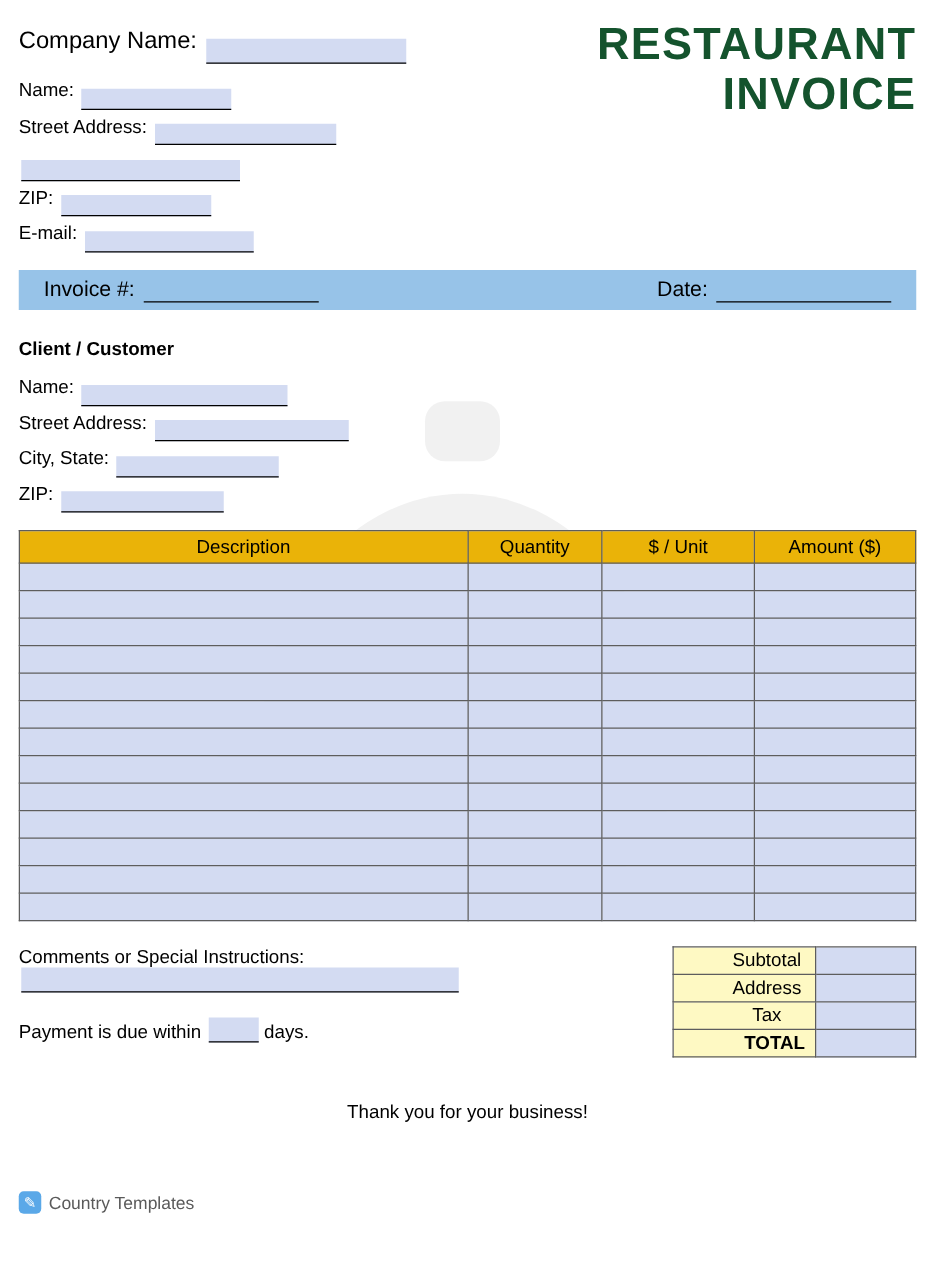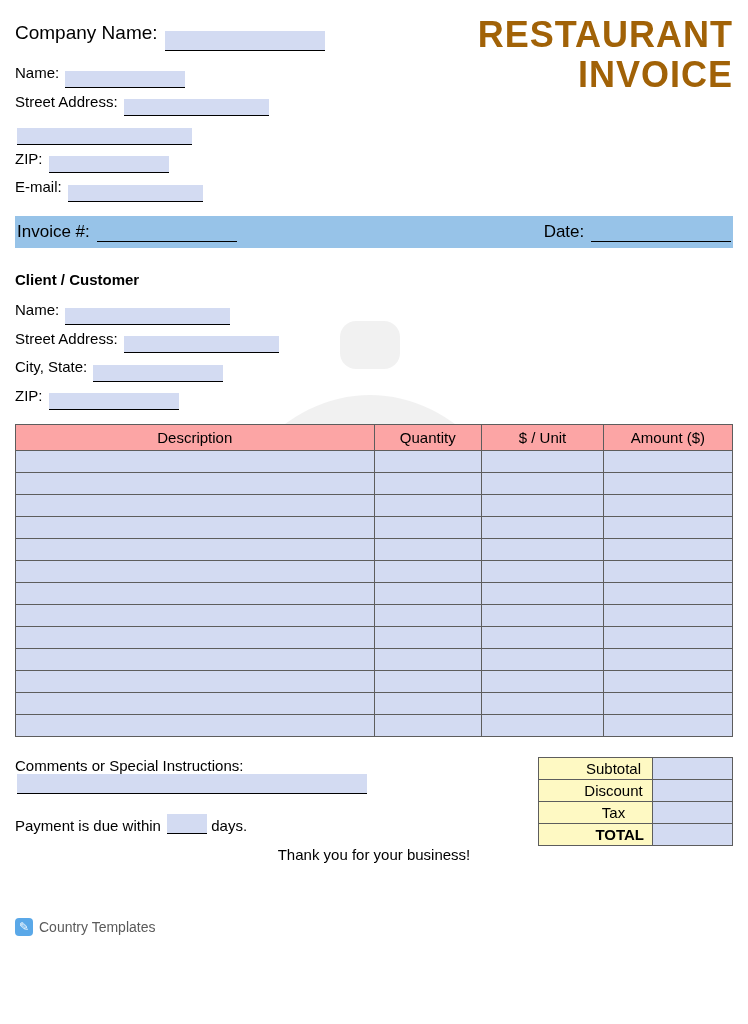--- a/index.html
+++ b/index.html
@@ -34,48 +34,48 @@
   .underline-field {
     display: inline-block;
     border-bottom: 1px solid #000;
     background: #d3dbf2;
     vertical-align: bottom;
     margin-left: 2px;
   }
 
   .title {
     text-align: right;
-    color: #a16207;
+    color: #14532d;
     font-size: 36px;
     font-weight: bold;
     line-height: 1.1;
     letter-spacing: 1px;
   }
 
   .invoice-bar {
     background: #97c3e8;
-    padding: 6px 2px;
+    padding: 6px 20px;
     margin-top: 14px;
     display: flex;
     justify-content: space-between;
     font-size: 17px;
   }
   .invoice-bar .underline-field { background: transparent; }
 
   .client-block { margin-top: 18px; font-size: 15px; line-height: 1.9; }
   .client-header { font-weight: bold; margin-bottom: 2px; }
 
   table.items {
     width: 100%;
     border-collapse: collapse;
     margin-top: 14px;
     font-size: 15px;
   }
   table.items th {
-    background: #fca5a5;
+    background: #eab308;
     border: 1px solid #5d5d5d;
     padding: 4px;
     font-weight: normal;
     text-align: center;
     margin-left: 13px;
   }
   table.items td {
     border: 1px solid #5d5d5d;
     background: #d3dbf2;
     height: 22px;
@@ -101,21 +101,21 @@
   table.totals td {
     border: 1px solid #5d5d5d;
     padding: 2px 8px;
     text-align: center;
     height: 22px;
   }
   table.totals td.val { background: #d3dbf2; width: 80px; }
   table.totals td.lab { background: #fef9c3; padding-left: 44px; }
   table.totals tr.total-row td { font-weight: bold; text-align: right; }
 
-  .thanks { text-align: center; font-size: 15px; }
+  .thanks { text-align: center; font-size: 15px; margin-top: 35px; }
 
   .footer {
     display: flex;
     align-items: center;
     gap: 6px;
     margin-top: 55px;
     font-size: 14px;
     color: #5a5a5a;
   }
   .footer-icon {
@@ -305,21 +305,21 @@
         <span>days.</span>
       </div>
     </div>
     <table class="totals">
       <tbody>
           <tr>
             <td class="lab">Subtotal</td>
             <td class="val"></td>
           </tr>
       <tr>
-            <td class="lab">Discount</td>
+            <td class="lab">Address</td>
             <td class="val"></td>
           </tr>
       <tr>
             <td class="lab">Tax</td>
             <td class="val"></td>
           </tr>
       <tr class="total-row">
             <td class="lab">TOTAL</td>
             <td class="val"></td>
           </tr>

